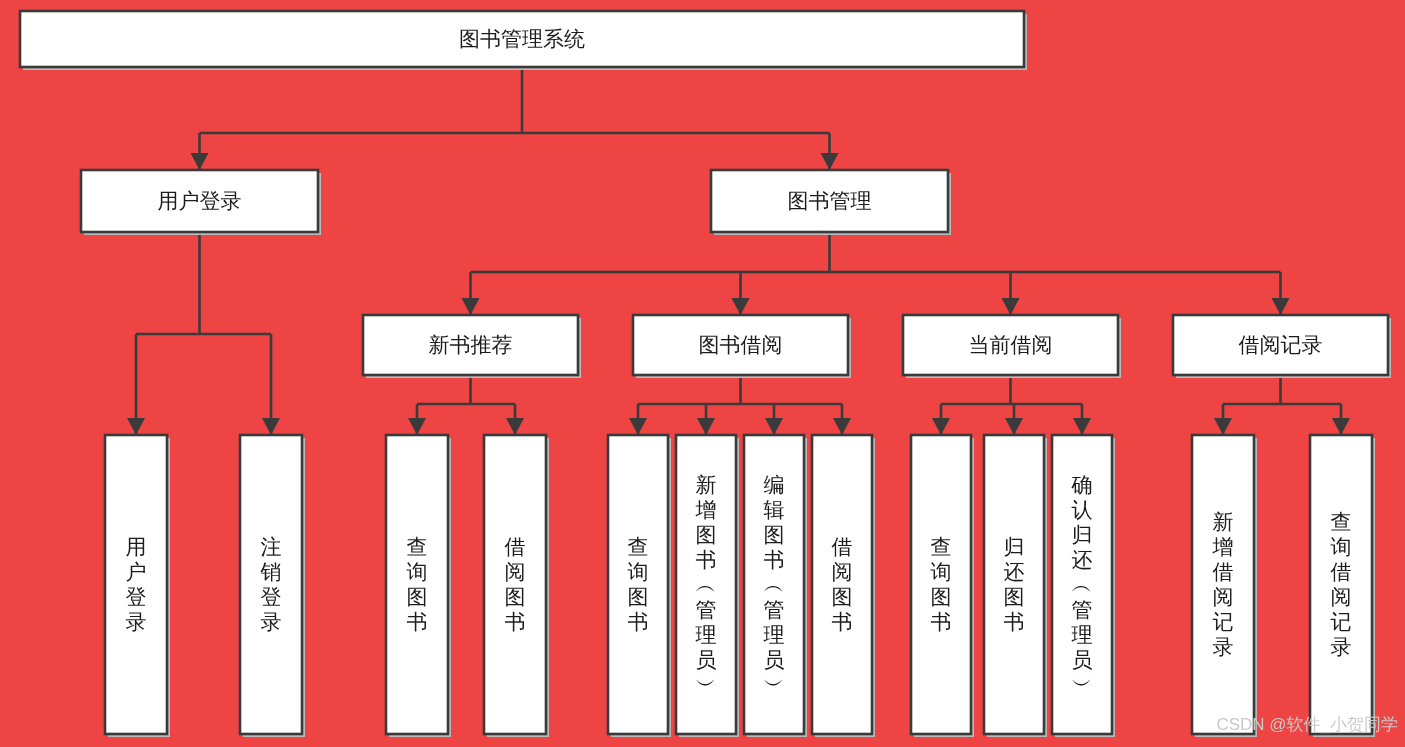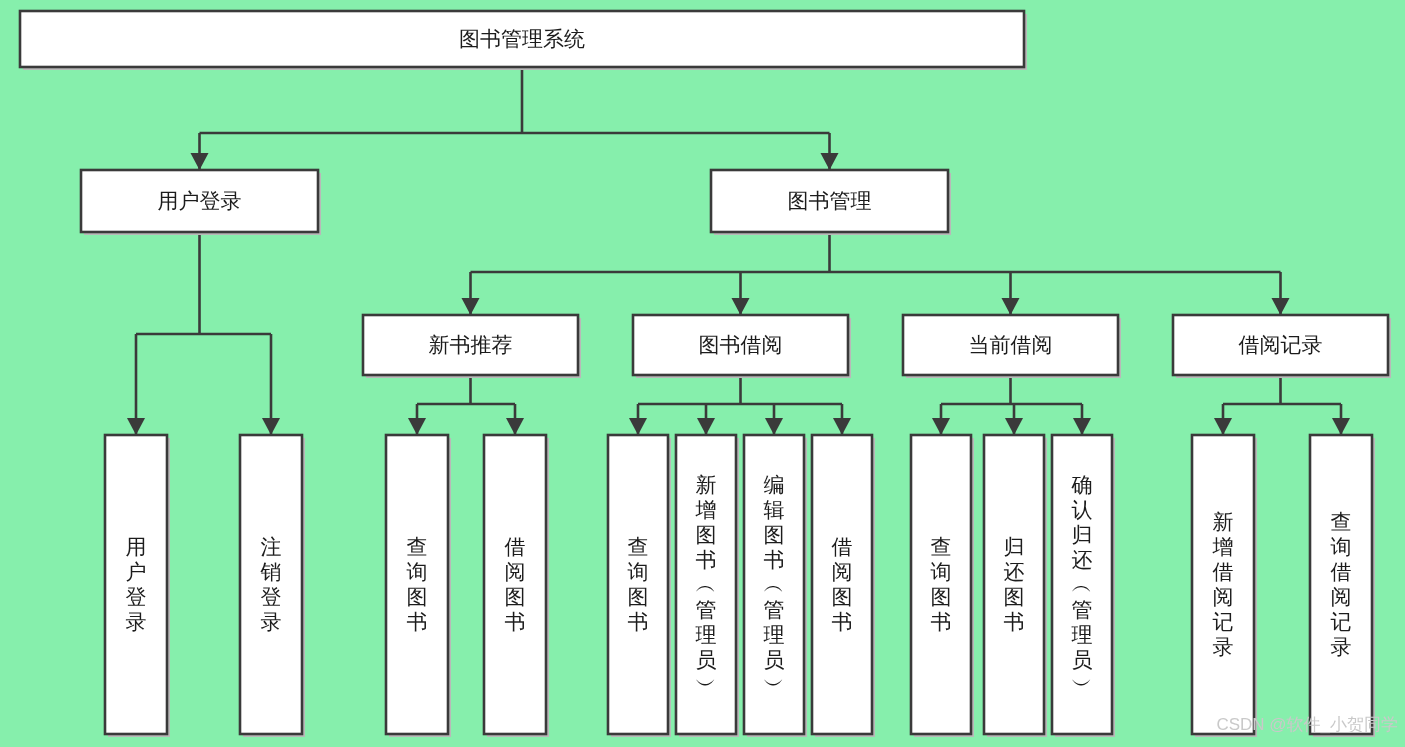--- a/index.html
+++ b/index.html
@@ -8,21 +8,21 @@
     padding: 0;
     background: #ffffff;
   }
   body {
     font-family: "Liberation Sans", "DejaVu Sans", sans-serif;
   }
   #diagram-root {
     position: relative;
     width: 1405px;
     height: 747px;
-    background: #86efac;
+    background: #ef4444;
     overflow: hidden;
   }
   #tree-svg {
     position: absolute;
     left: 0;
     top: 0;
     width: 1405px;
     height: 747px;
     display: block;
   }

